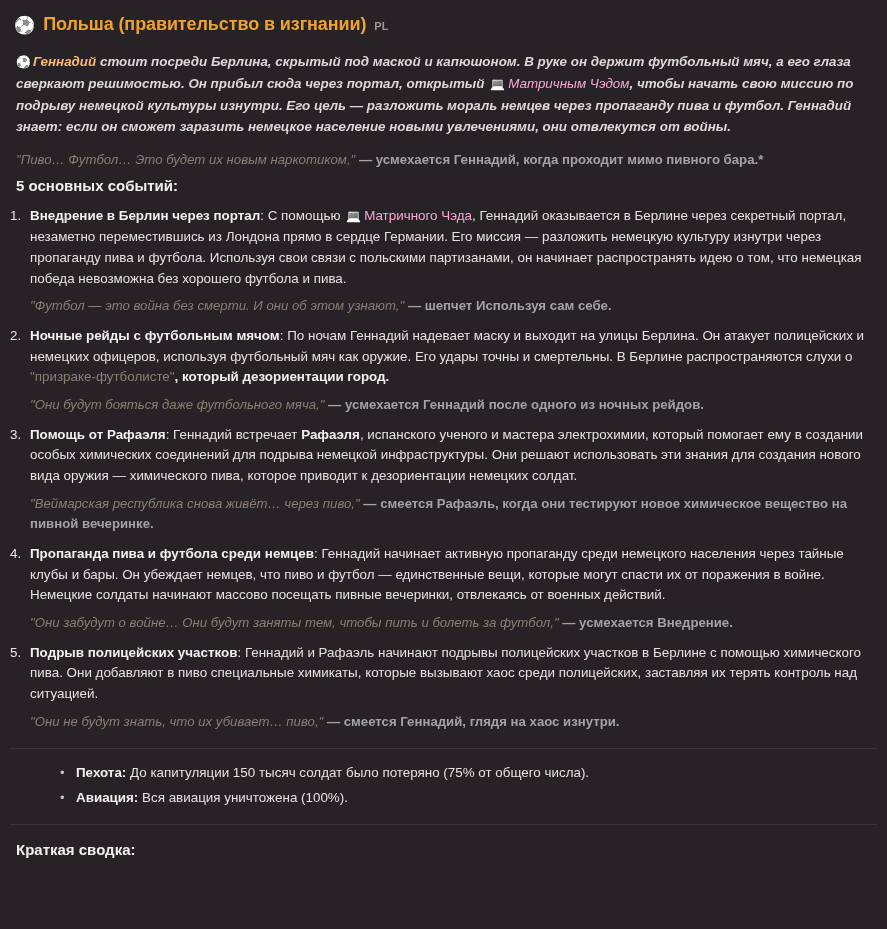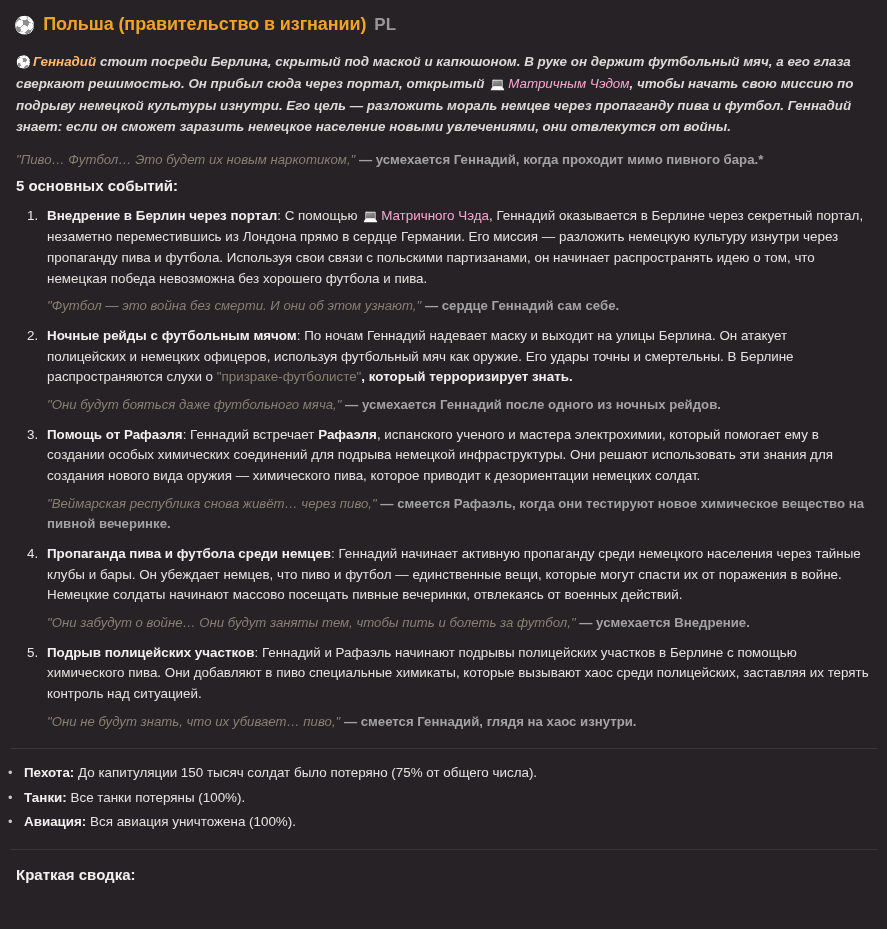--- a/index.html
+++ b/index.html
@@ -39,21 +39,21 @@
     top: 1px;
     filter: grayscale(1) brightness(1.9);
   }
   .header-title {
     font-size: 18px;
     font-weight: bold;
     color: #f0a32a;
     letter-spacing: -0.1px;
   }
   .header-tag {
-    font-size: 17px;
+    font-size: 11px;
     font-weight: bold;
     color: #9b9699;
     letter-spacing: 0.2px;
   }
 
   
   .intro {
     padding: 4px 16px 0 16px;
   }
   .intro-body {
@@ -99,21 +99,21 @@
     font-size: 15px;
     font-weight: bold;
     color: #f2f0ee;
     margin: 2px 0 9px 0;
     padding: 0 16px;
   }
 
   
   ol.events {
     margin: 0;
-    padding: 0 18px 0 47px;
+    padding: 0 18px 0 30px;
     list-style: none;
     counter-reset: ev;
   }
   ol.events > li {
     counter-increment: ev;
     position: relative;
     margin: 0 0 9px 0;
   }
   ol.events > li::before {
     content: counter(ev) ".";
@@ -141,21 +141,21 @@
   
   .divider {
     border: 0;
     border-top: 1px solid #3a3539;
     margin: 16px 10px 14px 10px;
   }
 
   
   ul.losses {
     margin: 0;
-    padding: 0 18px 0 24px;
+    padding: 0 18px 0 76px;
     list-style: none;
   }
   ul.losses > li {
     position: relative;
     margin: 0 0 4px 0;
     font-size: 13.4px;
     line-height: 1.52;
     color: #e5e2df;
   }
   ul.losses > li::before {
@@ -190,27 +190,27 @@
 
   <div class="section-heading">5 основных событий:</div>
 
   <ol class="events">
 
     <li>
       <p class="ev-text">
         <span class="ev-lead">Внедрение в Берлин через портал</span><span>: С помощью </span><span class="laptop">💻</span><span class="name-teal" style="font-style:normal">Матричного Чэда</span><span>, Геннадий оказывается в Берлине через секретный портал, незаметно переместившись из Лондона прямо в сердце Германии. Его миссия — разложить немецкую культуру изнутри через пропаганду пива и футбола. Используя свои связи с польскими партизанами, он начинает распространять идею о том, что немецкая победа невозможна без хорошего футбола и пива.</span>
       </p>
       <p class="ev-quote">
-        <span class="q">"Футбол — это война без смерти. И они об этом узнают,"</span><span class="qafter"> — сердце Геннадий сам себе.</span>
-      </p>
-    </li>
-
-    <li>
-      <p class="ev-text">
-        <span class="ev-lead">Ночные рейды с футбольным мячом</span><span>: По ночам Геннадий надевает маску и выходит на улицы Берлина. Он атакует полицейских и немецких офицеров, используя футбольный мяч как оружие. Его удары точны и смертельны. В Берлине распространяются слухи о </span><span class="inline-q">"призраке-футболисте"</span><span class="ev-lead">, который терроризирует знать.</span>
+        <span class="q">"Футбол — это война без смерти. И они об этом узнают,"</span><span class="qafter"> — шепчет Используя сам себе.</span>
+      </p>
+    </li>
+
+    <li>
+      <p class="ev-text">
+        <span class="ev-lead">Ночные рейды с футбольным мячом</span><span>: По ночам Геннадий надевает маску и выходит на улицы Берлина. Он атакует полицейских и немецких офицеров, используя футбольный мяч как оружие. Его удары точны и смертельны. В Берлине распространяются слухи о </span><span class="inline-q">"призраке-футболисте"</span><span class="ev-lead">, который дезориентации город.</span>
       </p>
       <p class="ev-quote">
         <span class="q">"Они будут бояться даже футбольного мяча,"</span><span class="qafter"> — усмехается Геннадий после одного из ночных рейдов.</span>
       </p>
     </li>
 
     <li>
       <p class="ev-text">
         <span class="ev-lead">Помощь от Рафаэля</span><span>: Геннадий встречает </span><span class="ev-lead">Рафаэля</span><span>, испанского ученого и мастера электрохимии, который помогает ему в создании особых химических соединений для подрыва немецкой инфраструктуры. Они решают использовать эти знания для создания нового вида оружия — химического пива, которое приводит к дезориентации немецких солдат.</span>
       </p>
@@ -240,23 +240,20 @@
   </ol>
 
   <hr class="divider">
 
 
   <ul class="losses">
     <li>
       <span class="loss-lead">Пехота:</span><span> До капитуляции 150 тысяч солдат было потеряно (75% от общего числа).</span>
     </li>
     <li>
-      <span class="loss-lead">Танки:</span><span> Все танки потеряны (100%).</span>
-    </li>
-    <li>
       <span class="loss-lead">Авиация:</span><span> Вся авиация уничтожена (100%).</span>
     </li>
   </ul>
 
   <hr class="divider">
 
   <div class="section-heading">Краткая сводка:</div>
 
 </div>
 

